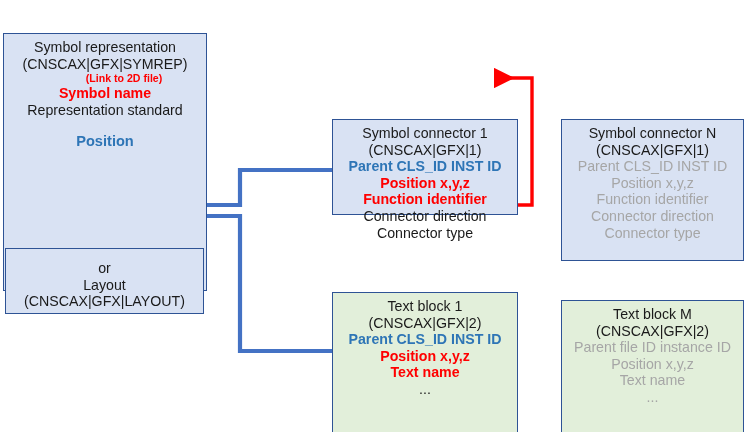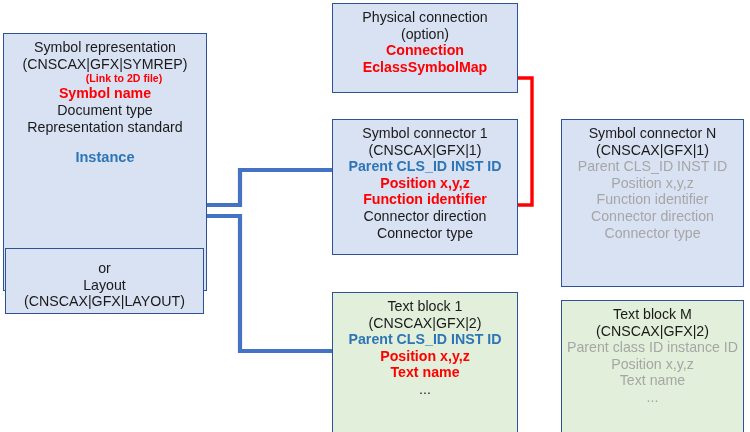--- a/index.html
+++ b/index.html
@@ -56,22 +56,22 @@
   .ln.instance {
     color: #2E75B6;
     font-weight: bold;
     font-size: 14.6px;
   }
 
   
   #box-symbol-representation { left: 3px;   top: 33px;  width: 204px; height: 258px; }
   #box-layout               { left: 5px;   top: 248px; width: 199px; height: 66px;  }
   #box-physical-connection  { left: 332px; top: 3px;   width: 186px; height: 90px;  }
-  #box-symbol-connector-1   { left: 332px; top: 119px; width: 186px; height: 136px; }
-  #box-symbol-connector-n   { left: 561px; top: 119px; width: 183px; height: 168px; }
+  #box-symbol-connector-1   { left: 332px; top: 119px; width: 186px; height: 96px; }
+  #box-symbol-connector-n   { left: 561px; top: 119px; width: 183px; height: 142px; }
   #box-text-block-1         { left: 332px; top: 292px; width: 186px; height: 144px; }
   #box-text-block-m         { left: 561px; top: 300px; width: 183px; height: 161px; }
 
   #box-symbol-representation .instance-wrap {
     margin-top: 14px;
   }
   #box-layout { justify-content: center; padding-top: 8px; }
 </style>
 </head>
 <body>
@@ -99,37 +99,30 @@
     <g>
       <path d="M 495 205 L 532 205 L 532 78 L 496 78" fill="none" stroke="#FF0000" stroke-width="3.4" marker-start="url(#arrow-red-l)" marker-end="url(#arrow-red-l)"></path>
     </g>
   </svg>
 
   <div class="box blue" id="box-symbol-representation">
     <span class="ln">Symbol representation</span>
     <span class="ln">(CNSCAX|GFX|SYMREP)</span>
     <span class="ln redsm">(Link to 2D file)</span>
     <span class="ln red">Symbol name</span>
-    <span class="ln">Document type</span>
     <span class="ln">Representation standard</span>
-    <span class="ln instance instance-wrap">Instance</span>
+    <span class="ln instance instance-wrap">Position</span>
   </div>
 
   <div class="box blue" id="box-layout">
     <span class="ln">or</span>
     <span class="ln">Layout</span>
     <span class="ln">(CNSCAX|GFX|LAYOUT)</span>
   </div>
 
-  <div class="box blue" id="box-physical-connection">
-    <span class="ln">Physical connection</span>
-    <span class="ln">(option)</span>
-    <span class="ln red">Connection</span>
-    <span class="ln red">EclassSymbolMap</span>
-  </div>
 
   <div class="box blue" id="box-symbol-connector-1">
     <span class="ln">Symbol connector 1</span>
     <span class="ln">(CNSCAX|GFX|1)</span>
     <span class="ln blue">Parent CLS_ID INST ID</span>
     <span class="ln red">Position x,y,z</span>
     <span class="ln red">Function identifier</span>
     <span class="ln">Connector direction</span>
     <span class="ln">Connector type</span>
   </div>
@@ -149,19 +142,19 @@
     <span class="ln">(CNSCAX|GFX|2)</span>
     <span class="ln blue">Parent CLS_ID INST ID</span>
     <span class="ln red">Position x,y,z</span>
     <span class="ln red">Text name</span>
     <span class="ln">...</span>
   </div>
 
   <div class="box green" id="box-text-block-m">
     <span class="ln">Text block M</span>
     <span class="ln">(CNSCAX|GFX|2)</span>
-    <span class="ln grey">Parent class ID instance ID</span>
+    <span class="ln grey">Parent file ID instance ID</span>
     <span class="ln grey">Position x,y,z</span>
     <span class="ln grey">Text name</span>
     <span class="ln grey">...</span>
   </div>
 
 </div>
 
 </body></html>

